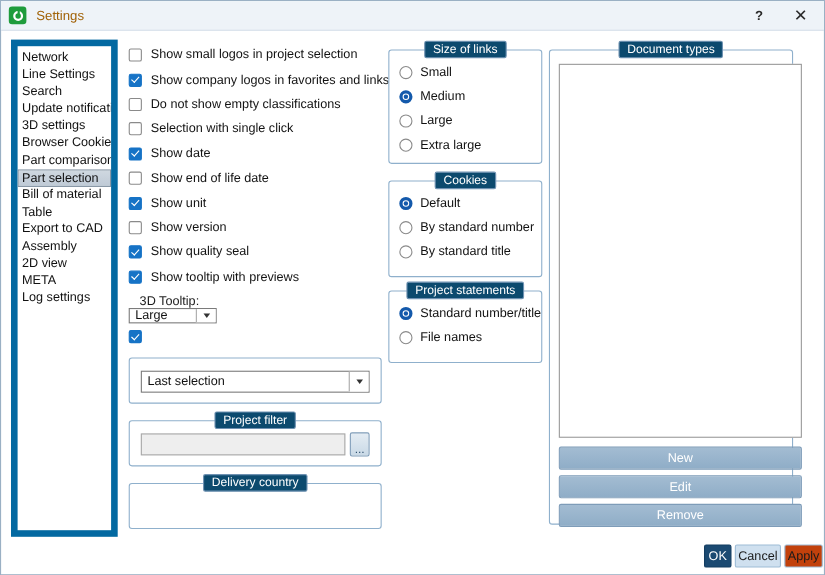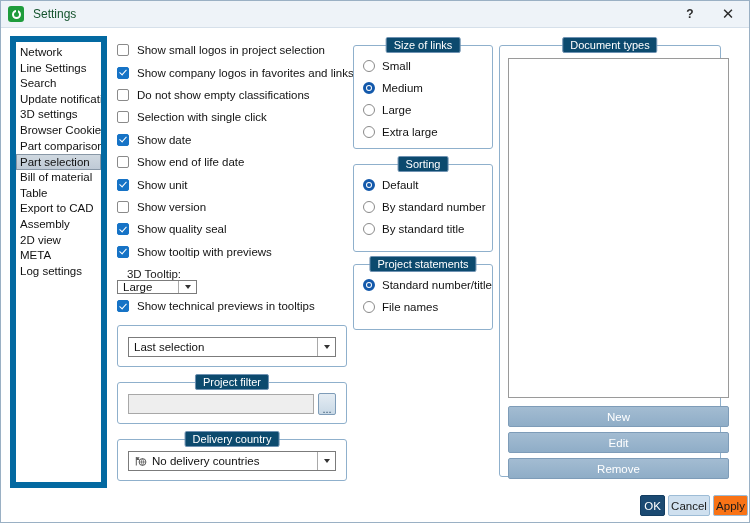--- a/index.html
+++ b/index.html
@@ -57,21 +57,21 @@
   #app-icon .ring::after {
     content: "";
     position: absolute;
     left: 2px; top: -3px;
     width: 2px; height: 4px;
     background: #1f9c3c;
   }
   #title-text {
     margin-left: 9px;
     font-size: 12px;
-    color: #14532d;
+    color: #a16207;
   }
   .title-btn {
     position: absolute;
     top: 0;
     width: 34px; height: 26px;
     display: flex;
     align-items: center;
     justify-content: center;
     font-size: 13px;
     color: #2a2a2a;
@@ -345,21 +345,21 @@
     color: #ffffff;
   }
   #btn-cancel {
     left: 667px; width: 42px;
     background: #cfe0ef;
     border: 1px solid #9dbcd6;
     color: #1a1a1a;
   }
   #btn-apply {
     left: 712px; width: 35px;
-    background: #f97316;
+    background: #c2410c;
     border: 1px solid #9dbcd6;
     color: #1a1a1a;
   }
 </style>
 </head>
 <body>
 
 <div id="window">
 
   <div id="titlebar">
@@ -435,50 +435,37 @@
   <div id="tooltip-row" style="position:absolute;left:116px;top:266px;">
     <span id="tooltip-label">3D Tooltip:</span>
     <div class="combo" id="tooltip-combo">
       <span class="combo-text">Large</span>
       <span class="combo-arrow"></span>
     </div>
   </div>
 
   <div class="chk-row" style="position:absolute;left:116px;top:294px;">
     <span class="chk on"></span>
-    <span class="chk-label">Show technical previews in tooltips</span>
   </div>
 
   <div class="group" id="grp-link">
     <div class="combo" id="link-combo">
       <span class="combo-text">Last selection</span>
       <span class="combo-arrow"></span>
     </div>
   </div>
 
   <div class="group" id="grp-filter">
     <div class="group-title">Project filter</div>
     <div id="filter-input"></div>
     <div id="filter-browse">...</div>
   </div>
 
   <div class="group" id="grp-country">
     <div class="group-title">Delivery country</div>
-    <div class="combo" id="country-combo">
-      <span class="country-flag">
-        <svg width="12" height="11" viewBox="0 0 12 11">
-          <circle cx="7.5" cy="6" r="3.4" fill="none" stroke="#5a5a5a" stroke-width="1"></circle>
-          <path d="M4.1 6 H10.9 M7.5 2.6 C6.1 4.2 6.1 7.8 7.5 9.4 M7.5 2.6 C8.9 4.2 8.9 7.8 7.5 9.4" fill="none" stroke="#5a5a5a" stroke-width="0.7"></path>
-          <path d="M1.3 1 V9.5" stroke="#5a5a5a" stroke-width="1"></path>
-          <path d="M1.3 1.3 L4.6 1.3 L3.6 2.7 L4.6 4.1 L1.3 4.1 Z" fill="#5a5a5a"></path>
-        </svg>
-      </span>
-      <span class="combo-text">No delivery countries</span>
-      <span class="combo-arrow"></span>
-    </div>
   </div>
 
   <div class="group" id="grp-size">
     <div class="group-title">Size of links</div>
     <div class="grp-pad" id="size-options">
         <div class="rad-row">
           <span class="rad"></span>
           <span class="rad-label">Small</span>
         </div>
         <div class="rad-row">
@@ -490,21 +477,21 @@
           <span class="rad-label">Large</span>
         </div>
         <div class="rad-row">
           <span class="rad"></span>
           <span class="rad-label">Extra large</span>
         </div>
       </div>
   </div>
 
   <div class="group" id="grp-sorting">
-    <div class="group-title">Sorting</div>
+    <div class="group-title">Cookies</div>
     <div class="grp-pad" id="sorting-options">
         <div class="rad-row">
           <span class="rad on"></span>
           <span class="rad-label">Default</span>
         </div>
         <div class="rad-row">
           <span class="rad"></span>
           <span class="rad-label">By standard number</span>
         </div>
         <div class="rad-row">

